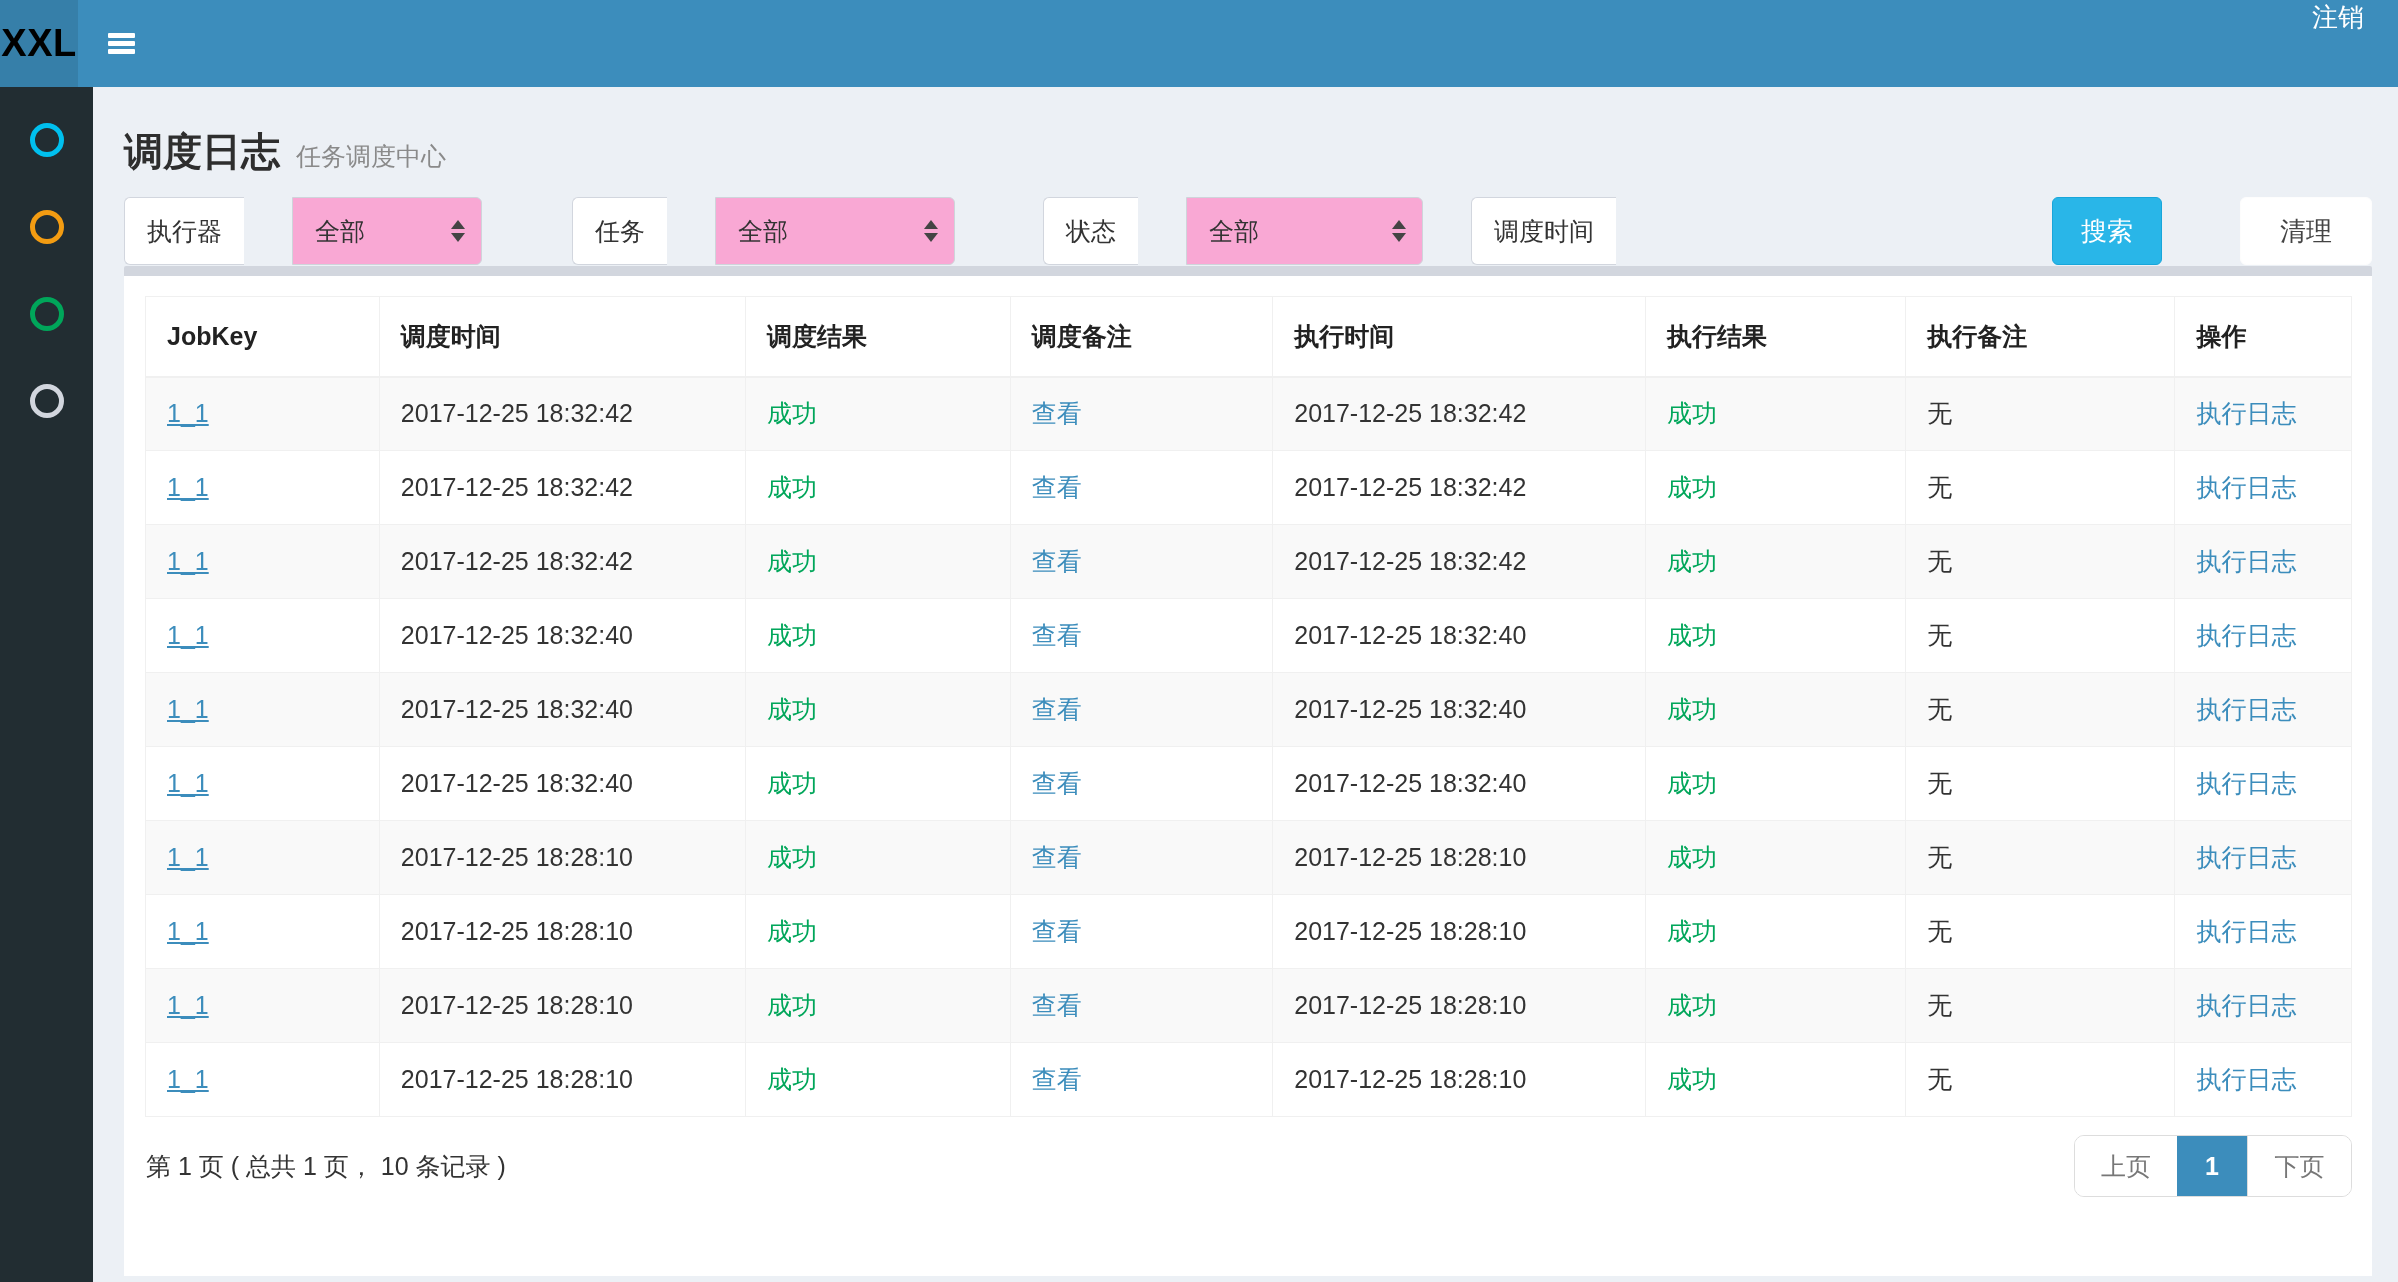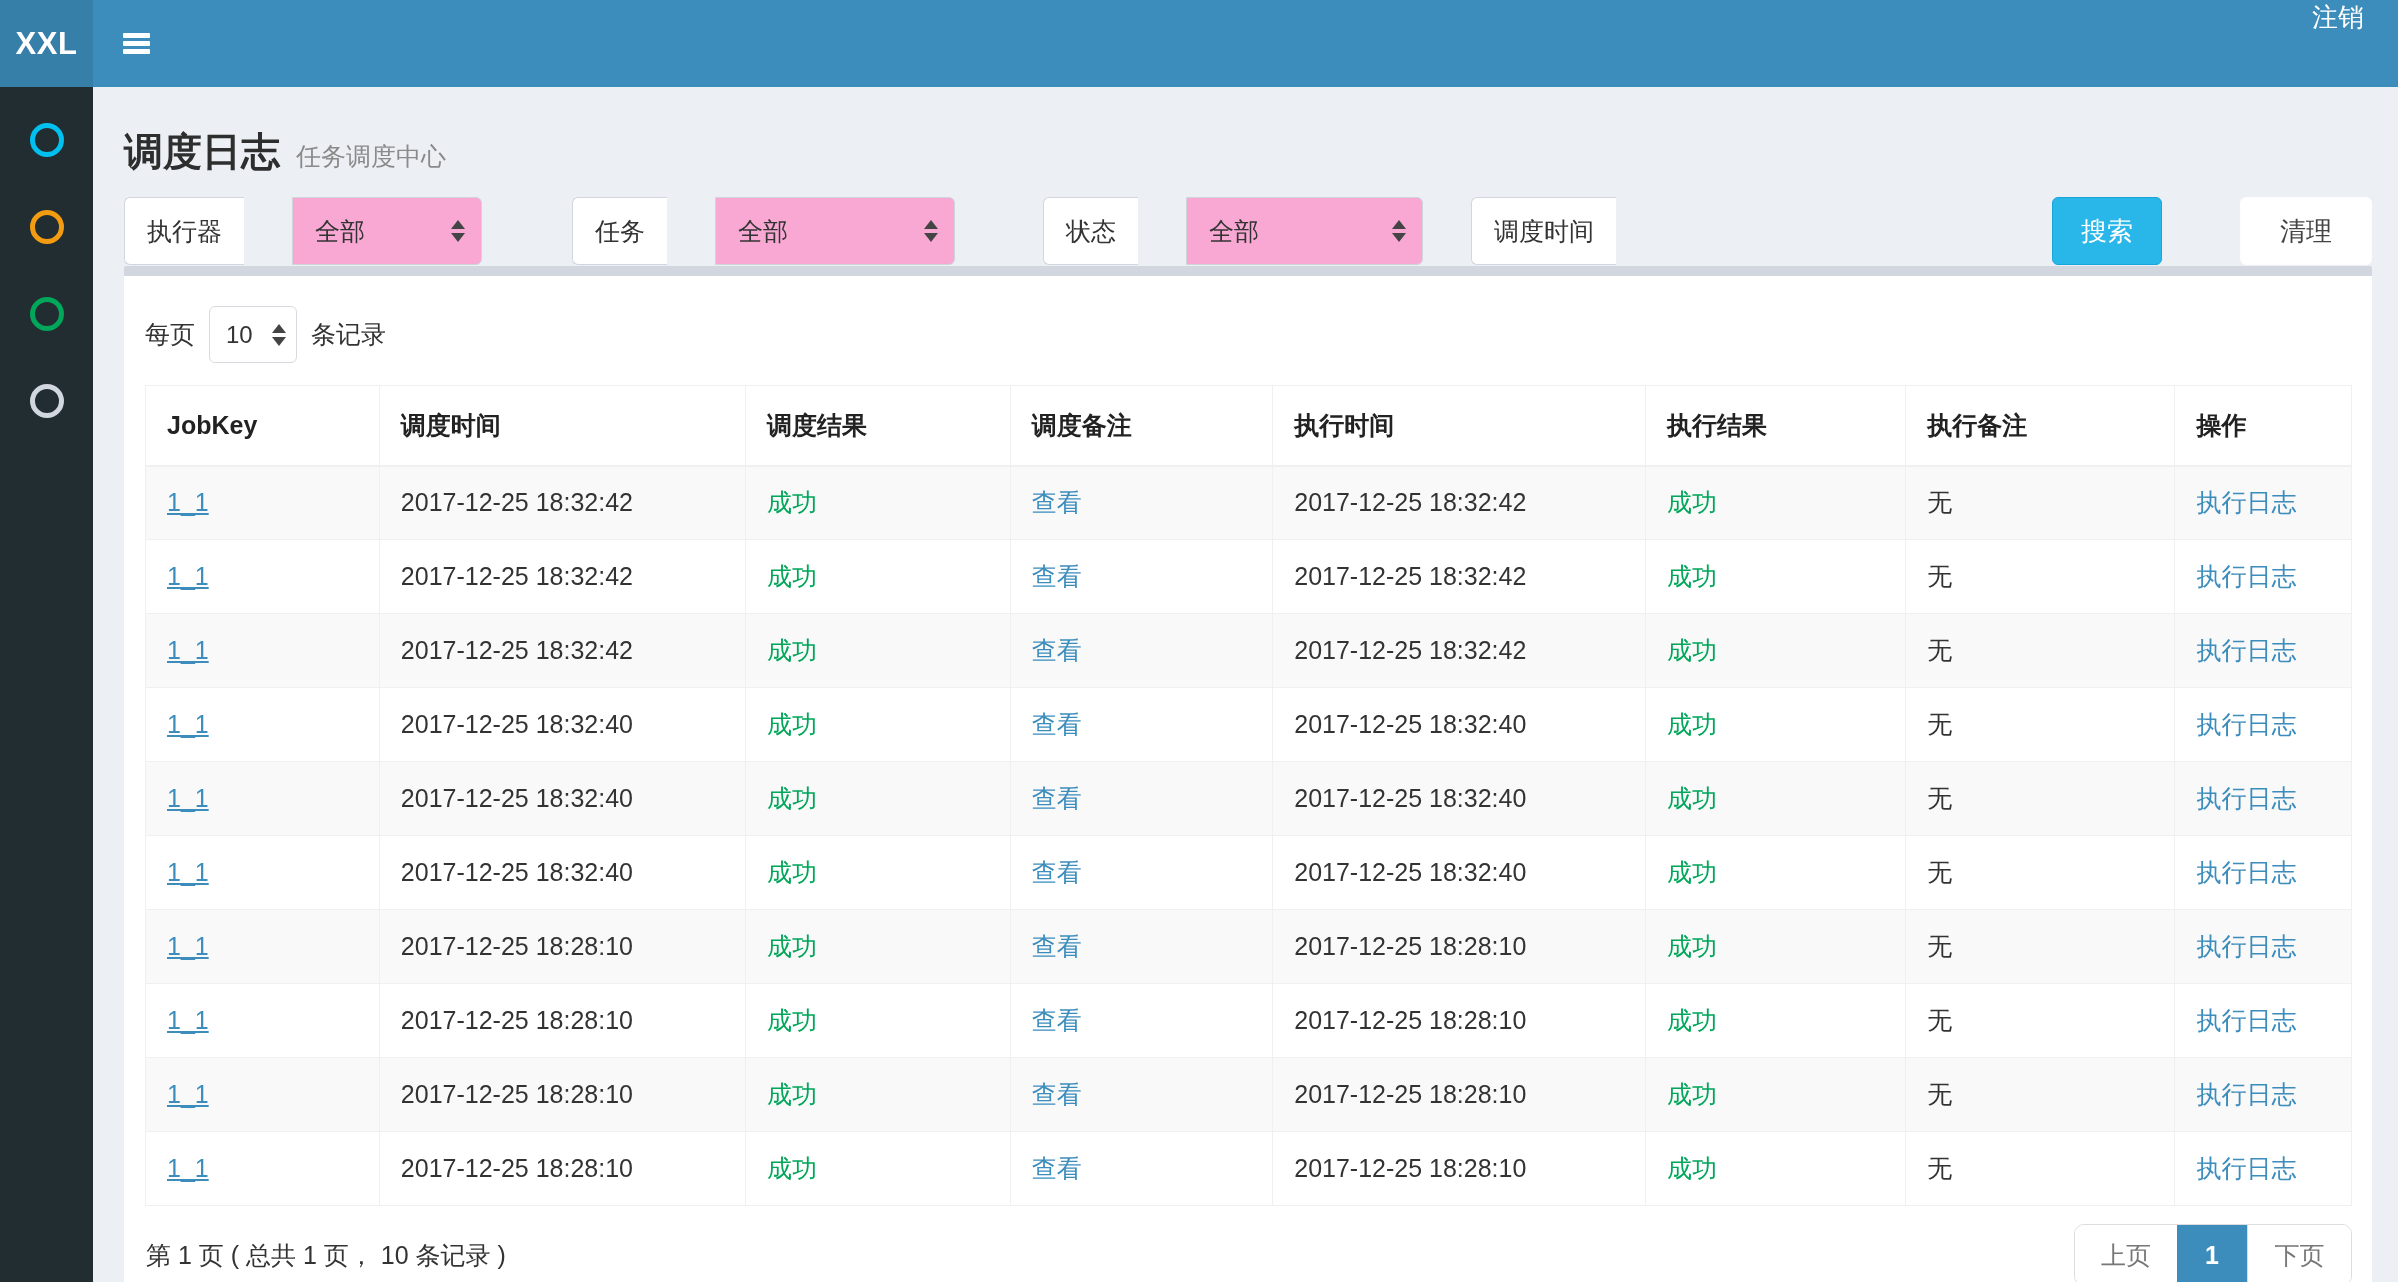--- a/index.html
+++ b/index.html
@@ -9,23 +9,23 @@
     background: #ecf0f5;
     color: #333;
   }
 
   
   .navbar {
     position: absolute; top: 0; left: 0; width: 2398px; height: 87px;
     background: #3c8dbc; display: flex; align-items: stretch; z-index: 10;
   }
   .logo {
-    width: 93px; background: #367fa9; color: #ffffff;
+    width: 78px; background: #367fa9; color: #000000;
     display: flex; align-items: center; justify-content: center;
-    font-size: 31px; font-weight: bold; letter-spacing: 0.5px;
+    font-size: 38px; font-weight: bold; letter-spacing: 0.5px;
   }
   .hamburger {
     width: 87px; display: flex; flex-direction: column;
     align-items: center; justify-content: center; gap: 3px; cursor: pointer;
   }
   .hamburger .bar { width: 27px; height: 5px; background: #fff; border-radius: 1px; }
   .navbar-right {
     margin-left: auto; display: flex; align-items: flex-start;
     padding-right: 22px;
   }
@@ -233,31 +233,20 @@
       <div class="input-group">
         <span class="ig-addon">调度时间</span>
       </div>
       <button class="btn btn-search">搜索</button>
       <button class="btn btn-clear">清理</button>
     </div>
 
     <div class="panel-strip"></div>
     <div class="panel">
 
-      <div class="pagesize-row">
-        <span>每页</span>
-        <span class="pagesize-select">
-          <span>10</span>
-          <span class="stepper">
-              <span class="up"></span>
-              <span class="down"></span>
-            </span>
-        </span>
-        <span>条记录</span>
-      </div>
 
       <table class="log-table">
         <colgroup>
           <col class="col-1">
             <col class="col-2">
             <col class="col-3">
             <col class="col-4">
           <col class="col-5">
             <col class="col-6">
             <col class="col-7">

